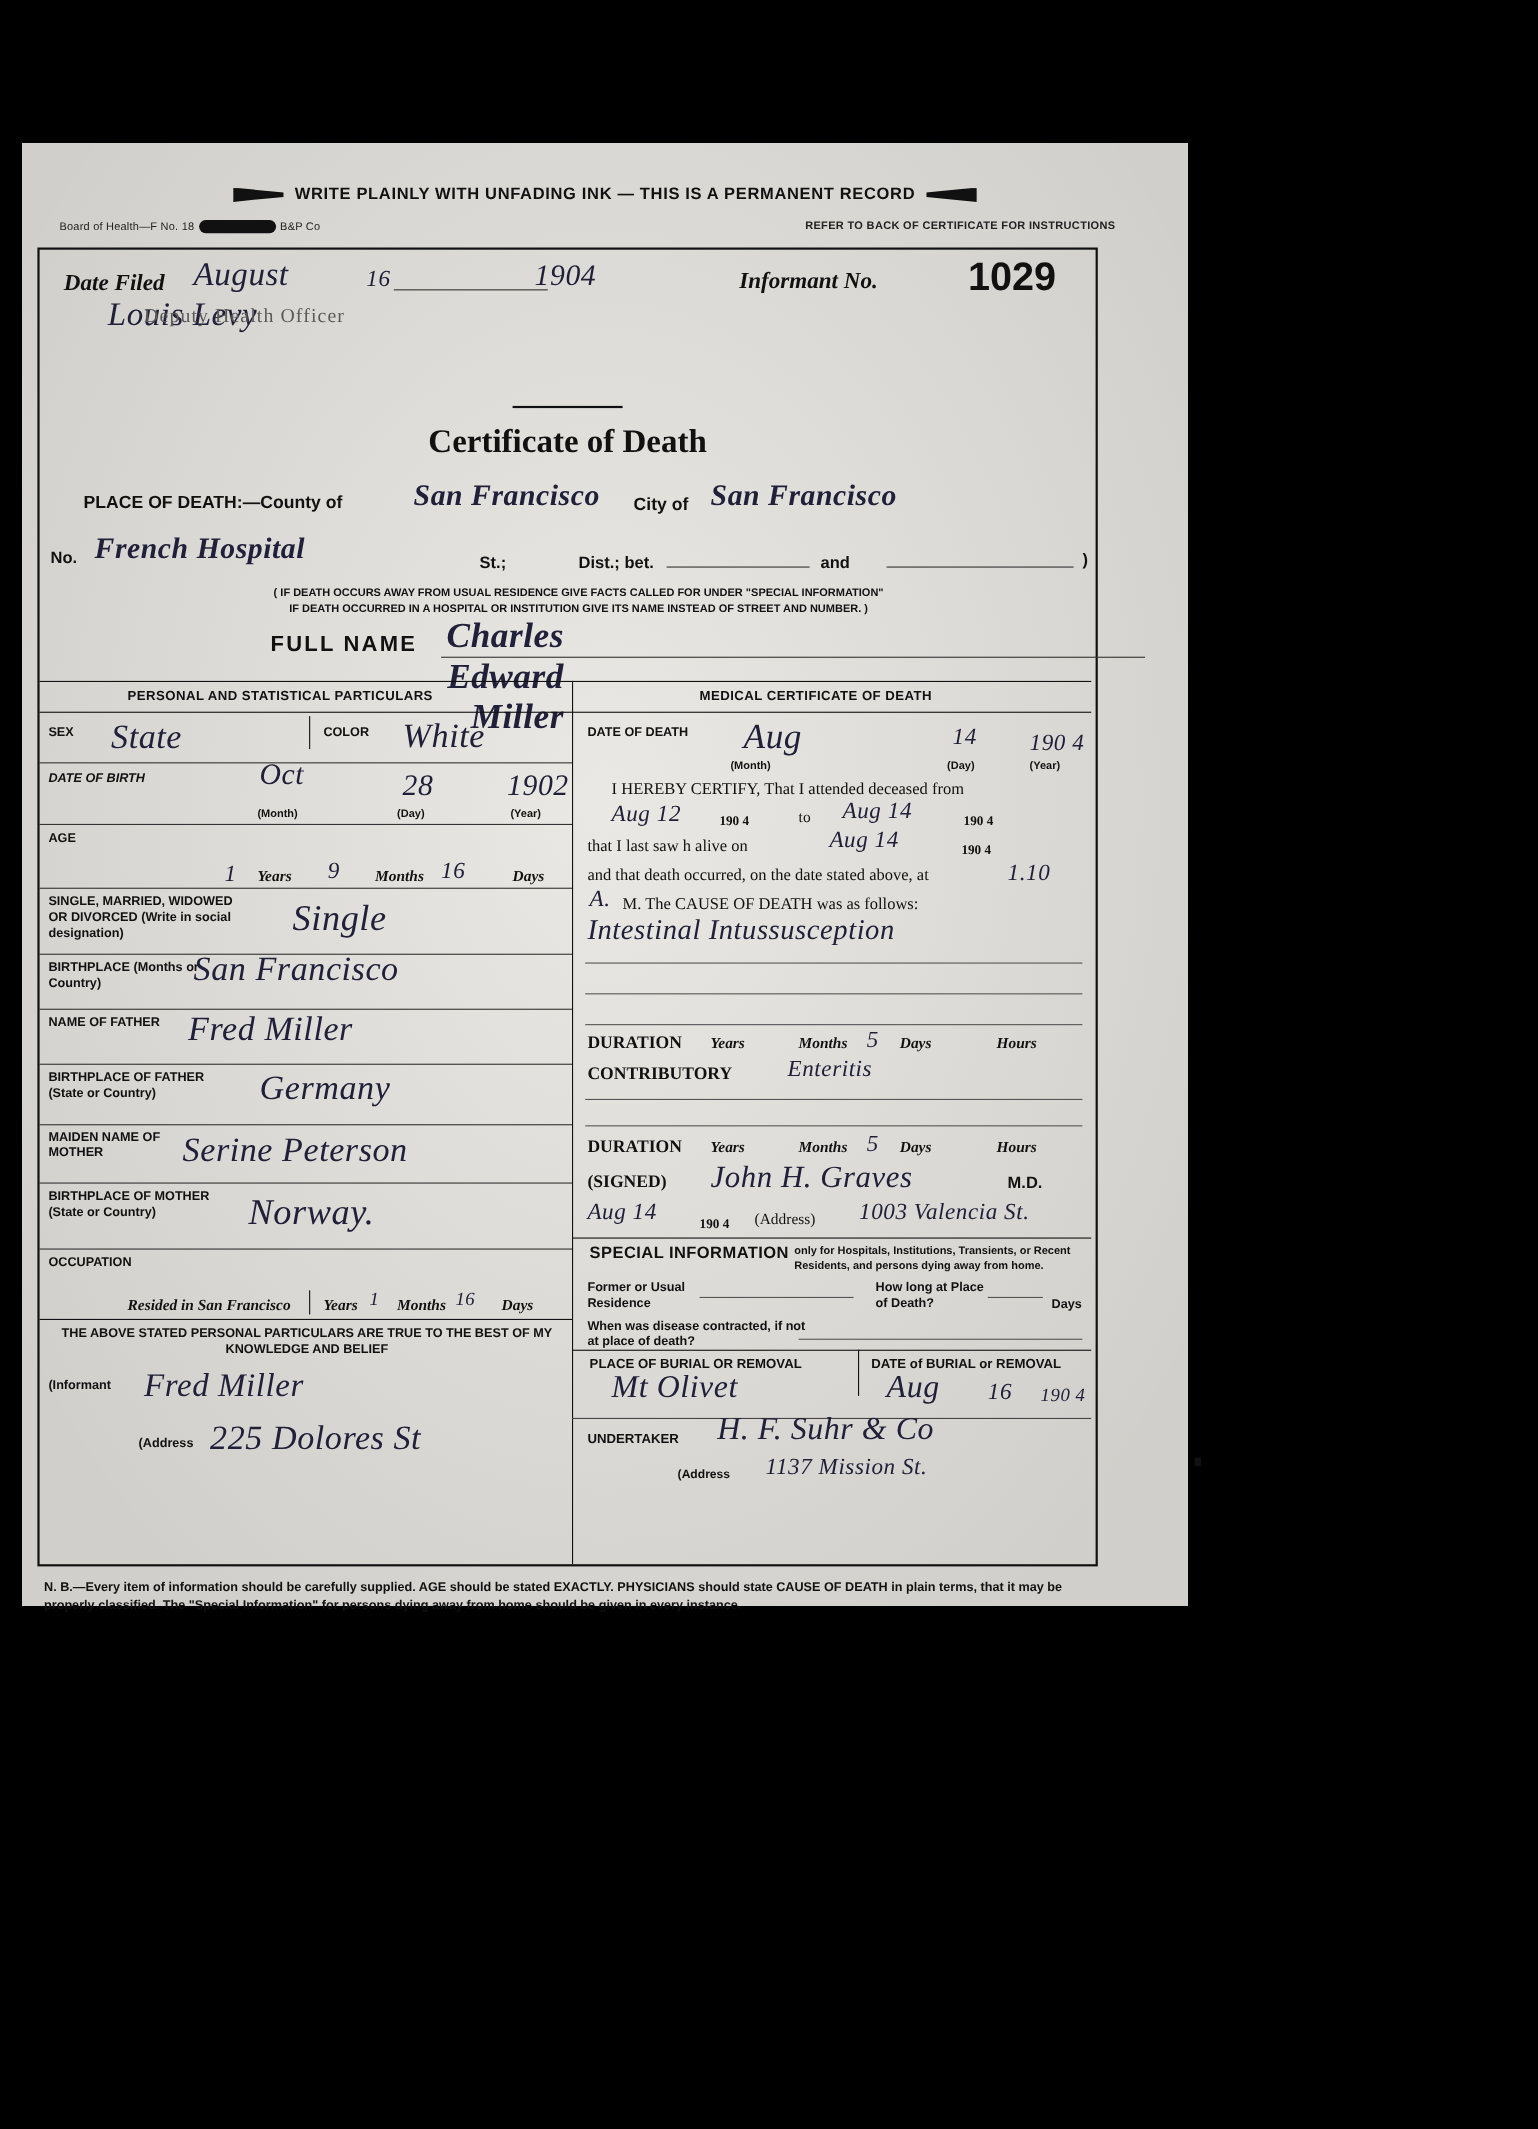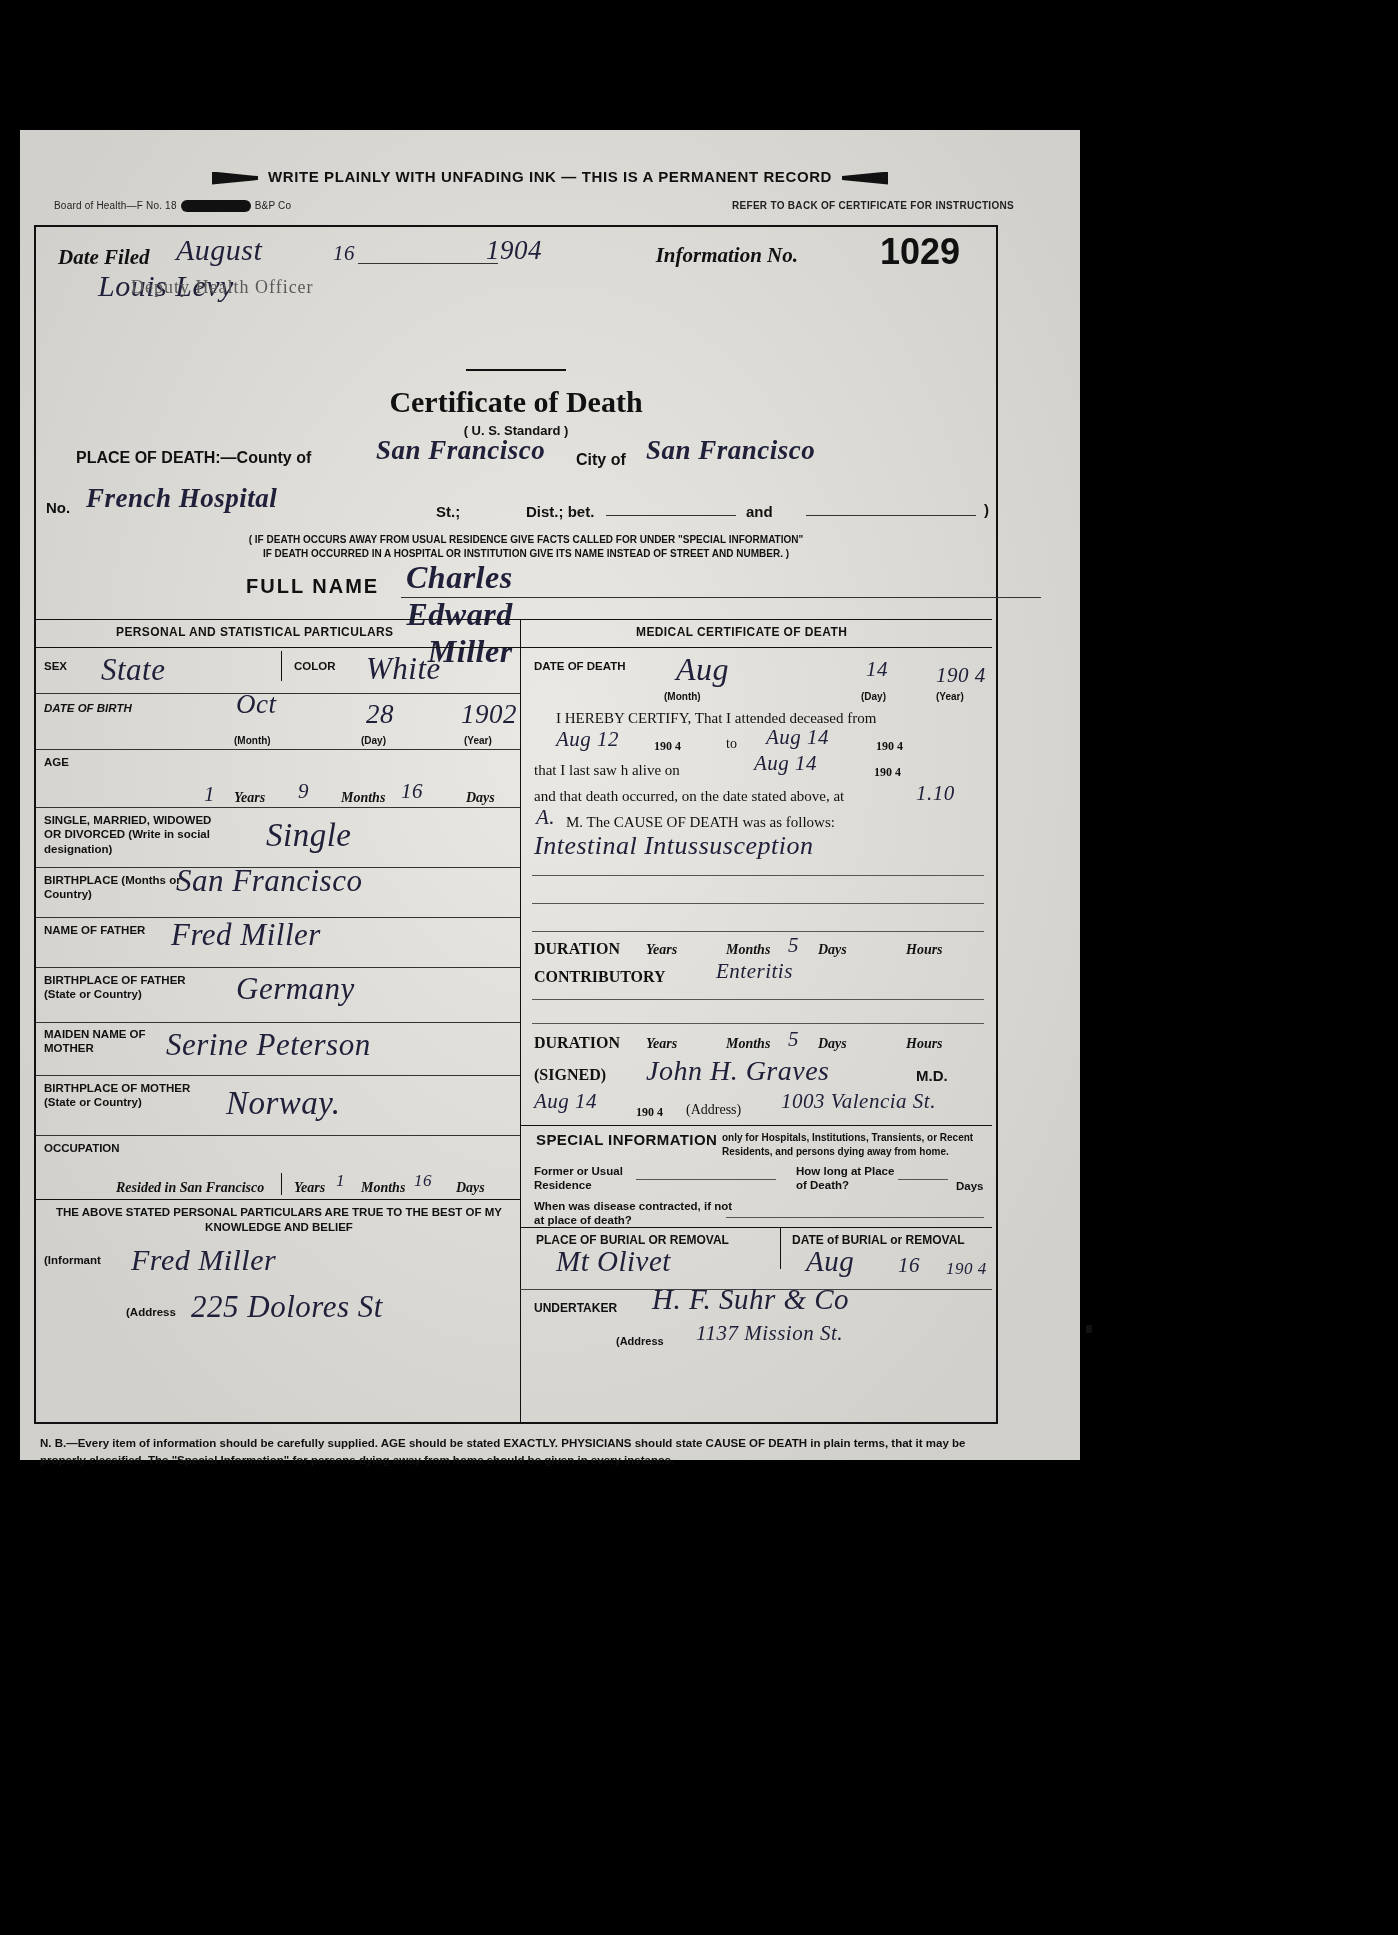--- a/index.html
+++ b/index.html
@@ -74,30 +74,29 @@
     </div>
 
     <div class="box">
 
       <div class="datefiled">
         <span class="t">Date Filed</span>
         <span class="ink" style="position:absolute;left:118px;top:-4px;font-size:30px;">August</span>
         <span class="ink sm" style="position:absolute;left:275px;top:4px;">16</span>
         <span style="position:absolute;left:300px;top:26px;width:140px;border-bottom:1px solid #333;"></span>
         <span class="ink" style="position:absolute;left:428px;top:-2px;">1904</span>
-        <span class="regno" style="right:180px;">Information No.</span>
+        <span class="regno" style="right:180px;">Informant No.</span>
         <span class="regnum" style="right:18px;top:-6px;">1029</span>
       </div>
 
       <span class="ink" style="position:absolute;left:62px;top:42px;font-size:30px;">Louis Levy</span>
       <span class="deputy">Deputy Health Officer</span>
 
       <div class="rule"></div>
       <div class="cert">Certificate of Death</div>
-      <div class="std">( U. S. Standard )</div>
 
       <div class="pod">
         <span>PLACE OF DEATH:—County of</span>
         <span class="ink" style="position:absolute;left:300px;top:-14px;">San Francisco</span>
         <span style="position:absolute;left:500px;top:2px;">City of</span>
         <span class="ink" style="position:absolute;left:570px;top:-14px;">San Francisco</span>
       </div>
 
       <div class="noline">
         <span>No.</span>

